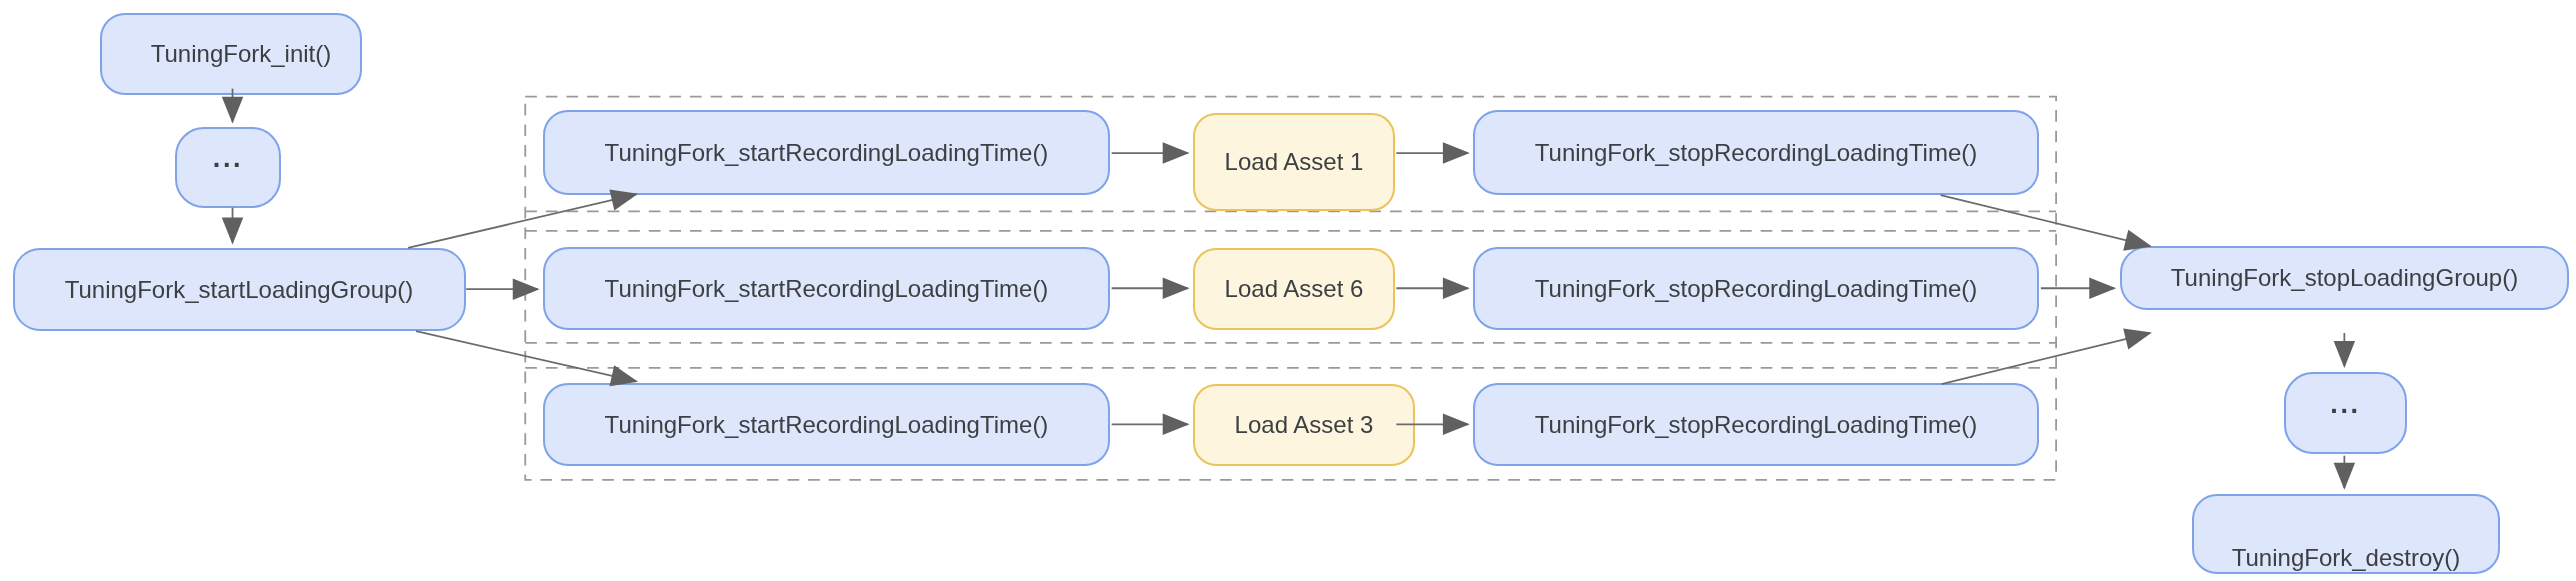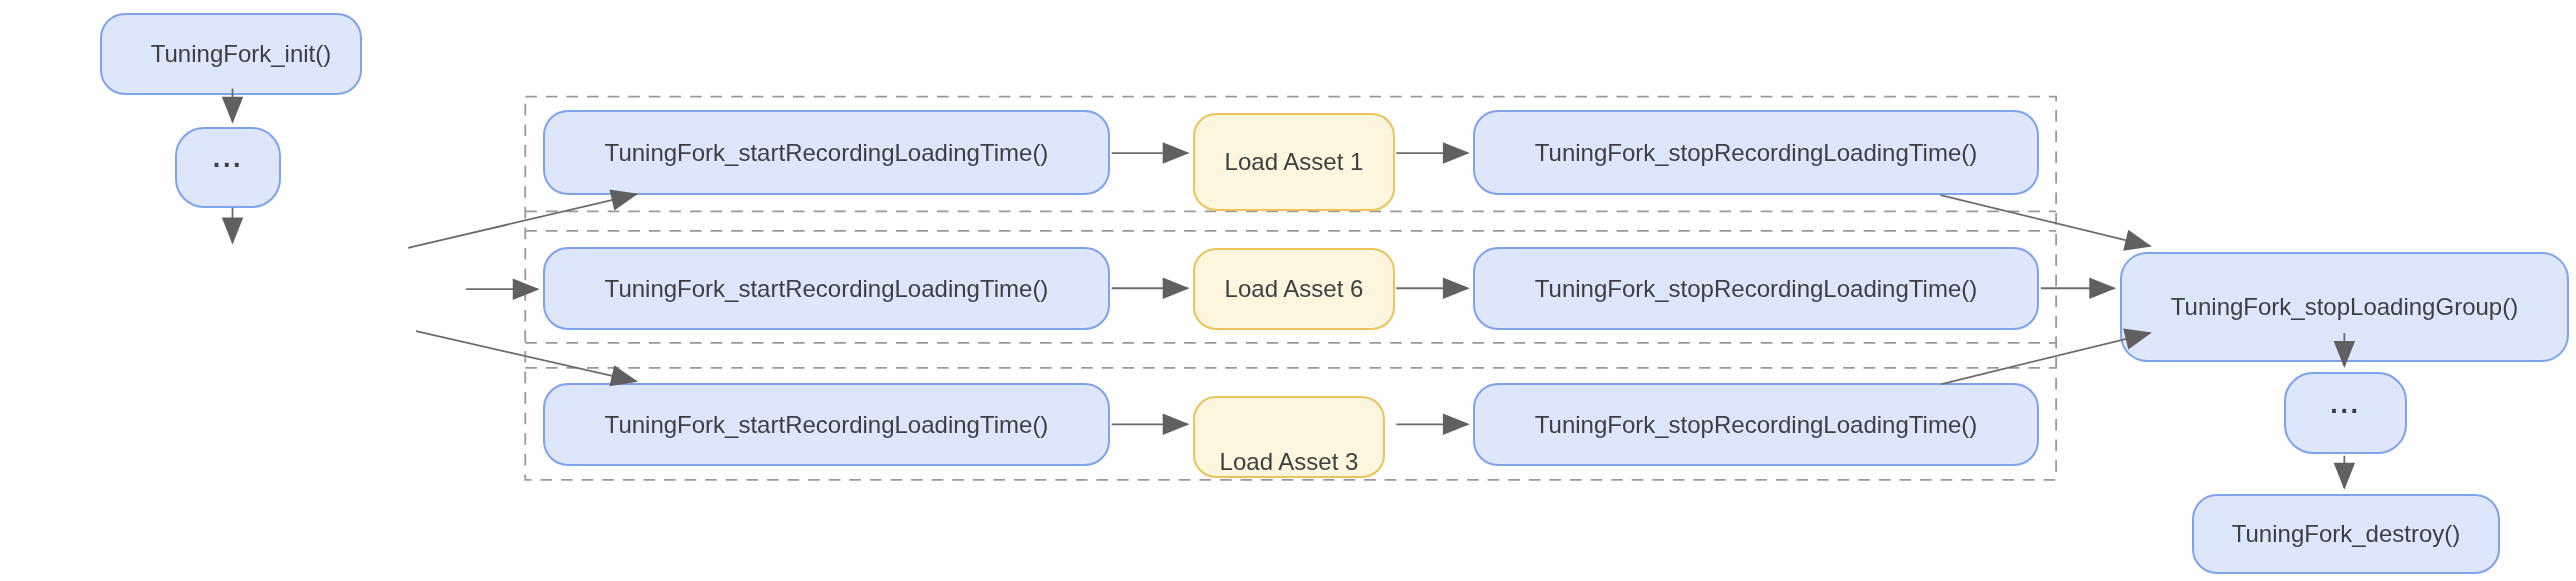--- a/index.html
+++ b/index.html
@@ -41,46 +41,49 @@
   #n-dots-top      {left:175px; top:127px; width:106px; height:81px;}
   #n-start-group   {left:12.5px;  top:248px; width:453px; height:83px; border-radius:27px;}
   
   #n-r1-start {left:543px;  top:110px; width:567px; height:85px;}
   #n-r1-asset {left:1193px; top:113px; width:202px; height:98px;}
   #n-r1-stop  {left:1473px; top:110px; width:566px; height:85px;}
   #n-r2-start {left:543px;  top:247px; width:567px; height:83px;}
   #n-r2-asset {left:1193px; top:248px; width:202px; height:82px;}
   #n-r2-stop  {left:1473px; top:247px; width:566px; height:83px;}
   #n-r3-start {left:543px;  top:383px; width:567px; height:83px;}
-  #n-r3-asset {left:1193px; top:396px; width:192px; height:82px;align-items:flex-end;}
+  #n-r3-asset {left:1193px; top:384px; width:222px; height:82px;}
   #n-r3-stop  {left:1473px; top:383px; width:566px; height:83px;}
   
-  #n-stop-group    {left:2120px; top:246px; width:449px; height:110px; border-radius:27px;margin-top:6px;}
+  #n-stop-group    {left:2120px; top:246px; width:449px; height:64px; border-radius:27px;}
   #n-dots-bottom   {left:2284px; top:372px; width:123px; height:82px;}
-  #n-destroy       {left:2192px; top:494px; width:308px; height:80px;}
+  #n-destroy       {left:2192px; top:494px; width:308px; height:80px;align-items:flex-end;}
   svg.wires{position:absolute;left:0;top:0;pointer-events:none;}
 </style>
 </head>
 <body>
 
 <div id="canvas">
 
   <svg class="wires" width="2576" height="581" viewBox="0 0 2876 649">
     <rect x="586" y="108" width="1710" height="428" fill="none" stroke="#999999" stroke-width="2" stroke-dasharray="13 10"></rect>
     <line x1="586" y1="236" x2="2296" y2="236" stroke="#999999" stroke-width="2" stroke-dasharray="13 10"></line>
     <line x1="586" y1="258" x2="2296" y2="258" stroke="#999999" stroke-width="2" stroke-dasharray="13 10"></line>
     <line x1="586" y1="383" x2="2296" y2="383" stroke="#999999" stroke-width="2" stroke-dasharray="13 10"></line>
     <line x1="586" y1="411" x2="2296" y2="411" stroke="#999999" stroke-width="2" stroke-dasharray="13 10"></line>
   </svg>
 
   <div class="node blue" id="n-init">
     <span>TuningFork_init()</span>
   </div>
   <div class="node blue dots" id="n-dots-top">
     <span>...</span>
+  </div>
+  <div class="node blue" id="n-start-group">
+    <span>TuningFork_startLoadingGroup()</span>
   </div>
 
   <div class="node blue" id="n-r1-start">
     <span>TuningFork_startRecordingLoadingTime()</span>
   </div>
   <div class="node yellow" id="n-r1-asset">
     <span>Load Asset 1</span>
   </div>
   <div class="node blue" id="n-r1-stop">
     <span>TuningFork_stopRecordingLoadingTime()</span>

